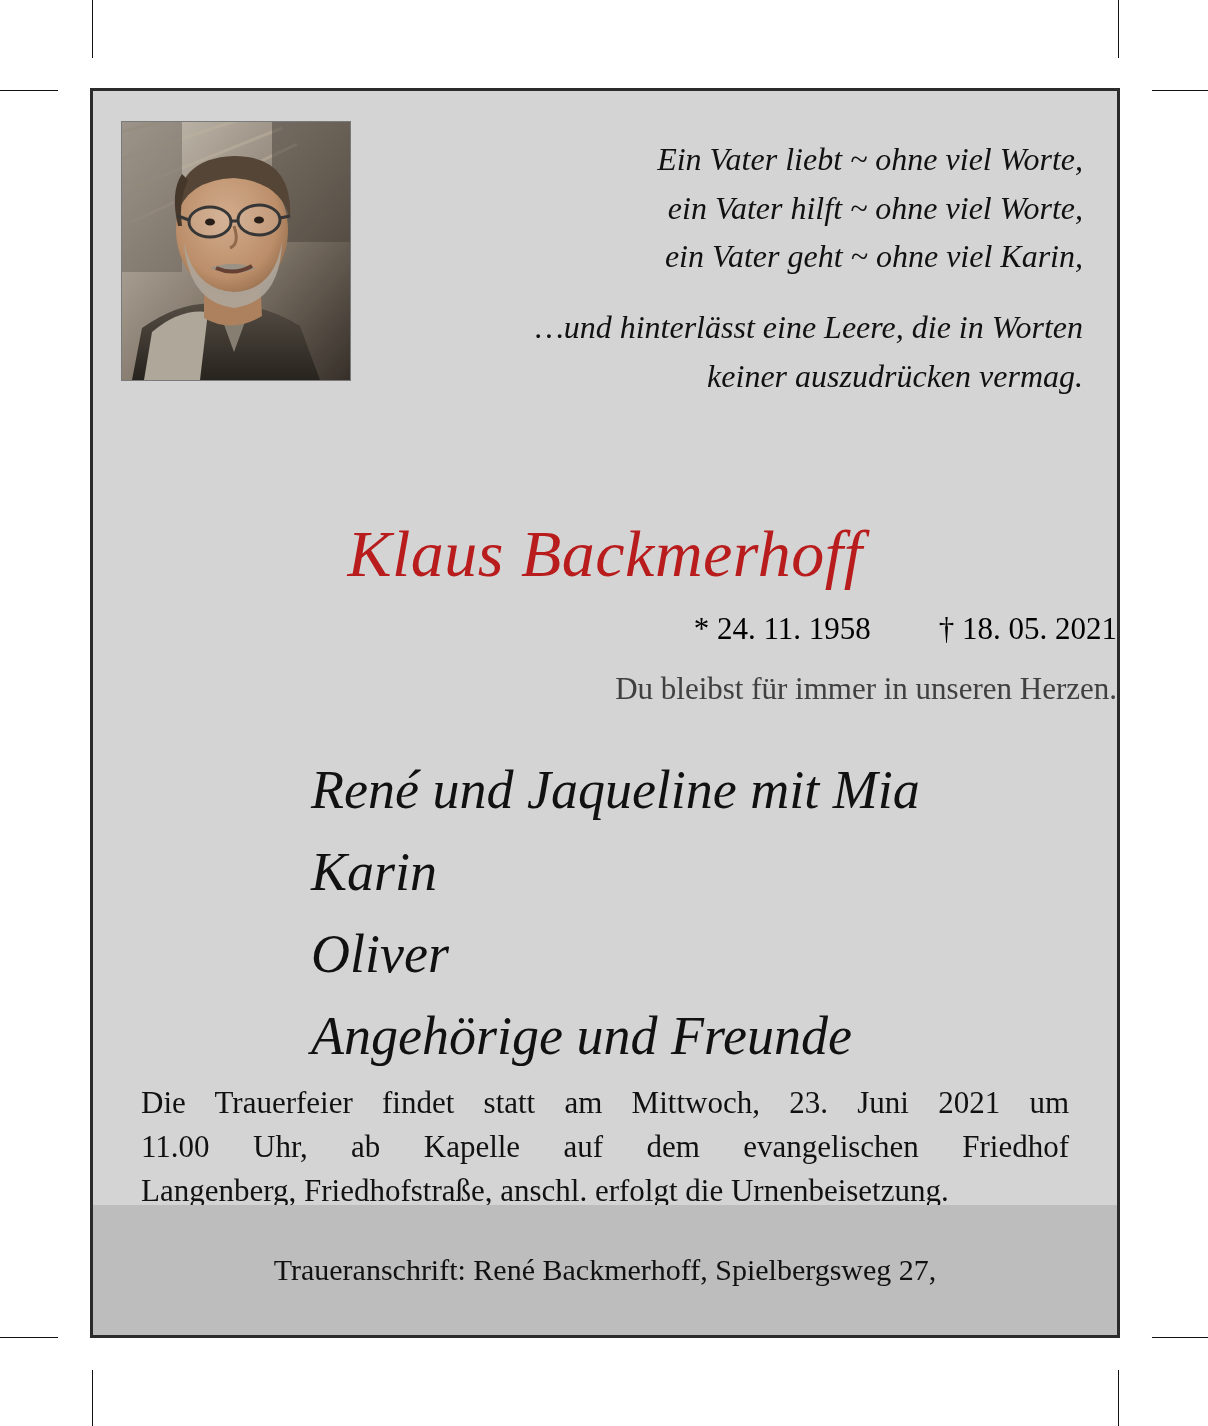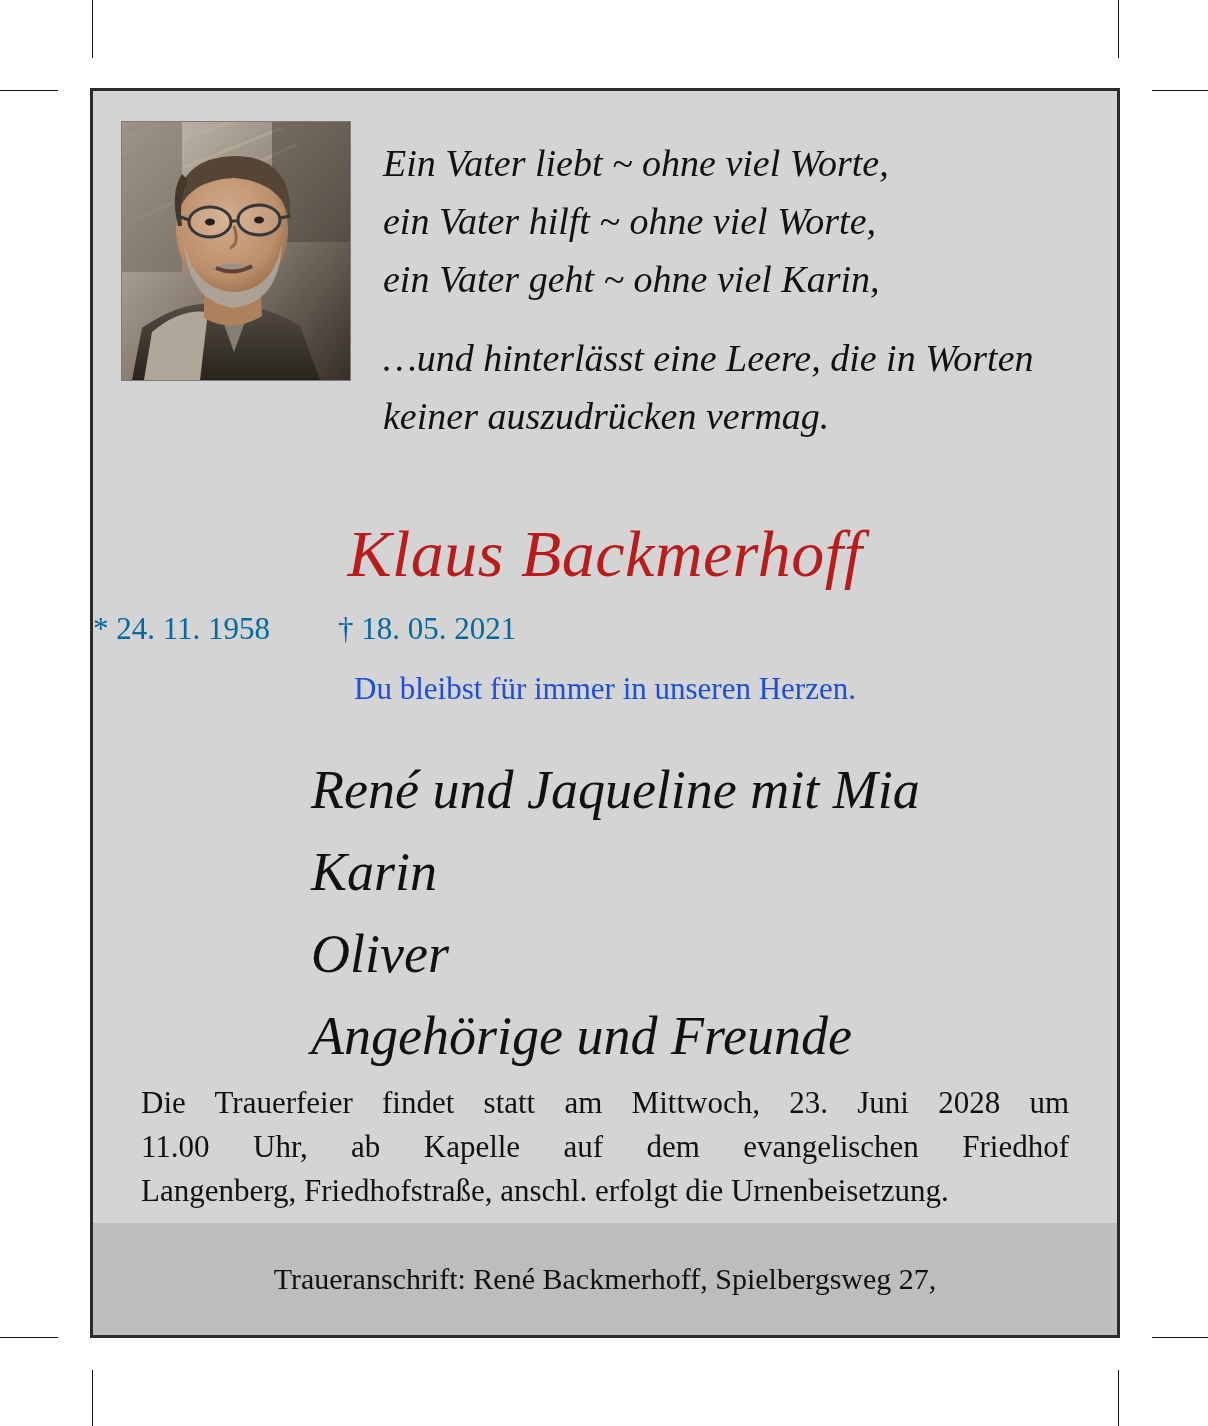--- a/index.html
+++ b/index.html
@@ -56,23 +56,23 @@
     background: #4a4038;
   }
   .photo svg { display: block; }
 
   
   .poem {
     position: absolute;
     left: 290px;
     top: 44px;
     width: 700px;
-    text-align: left;
+    text-align: right;
     font-style: italic;
-    font-size: 38px;
+    font-size: 32px;
     line-height: 1.52;
     color: #111;
   }
   .poem .gap { display: block; height: 22px; }
 
   
   .name {
     position: absolute;
     left: 0;
     right: 0;
@@ -82,34 +82,34 @@
     font-size: 66px;
     letter-spacing: 0.5px;
     color: #b91c1c;
   }
 
   .dates {
     position: absolute;
     left: 0;
     right: 0;
     top: 520px;
-    text-align: left;
+    text-align: right;
     font-size: 31px;
-    color: #0369a1;
+    color: #000000;
   }
   .dates .birth { margin-right: 68px; }
 
   .memory {
     position: absolute;
     left: 0;
     right: 0;
     top: 580px;
-    text-align: center;
+    text-align: right;
     font-size: 31px;
-    color: #1d4ed8;
+    color: #404040;
   }
 
   
   .mourners {
     position: absolute;
     left: 218px;
     top: 658px;
     font-style: italic;
     font-size: 54px;
     line-height: 1.52;
@@ -129,21 +129,21 @@
     text-align-last: justify;
     color: #111;
   }
 
   
   .addr-band {
     position: absolute;
     left: 0;
     right: 0;
     bottom: 0;
-    height: 112px;
+    height: 130px;
     background: #bdbdbd;
     display: flex;
     align-items: center;
     justify-content: center;
   }
   .addr-text {
     text-align: center;
     font-size: 30px;
     line-height: 1.35;
     color: #111;
@@ -242,21 +242,21 @@
     <div class="memory">Du bleibst für immer in unseren Herzen.</div>
 
     <div class="mourners">
       <div>René und Jaqueline mit Mia</div>
       <div>Karin</div>
       <div>Oliver</div>
       <div>Angehörige und Freunde</div>
     </div>
 
     <div class="ceremony">
-      <div>Die Trauerfeier findet statt am Mittwoch, 23. Juni 2028 um</div>
+      <div>Die Trauerfeier findet statt am Mittwoch, 23. Juni 2021 um</div>
       <div>11.00 Uhr, ab Kapelle auf dem evangelischen Friedhof</div>
       <div style="text-align-last:left;">Langenberg, Friedhofstraße, anschl. erfolgt die Urnenbeisetzung.</div>
     </div>
 
     <div class="addr-band">
       <div class="addr-text">
         <div>Traueranschrift: René Backmerhoff, Spielbergsweg 27,</div>
       </div>
     </div>
 

